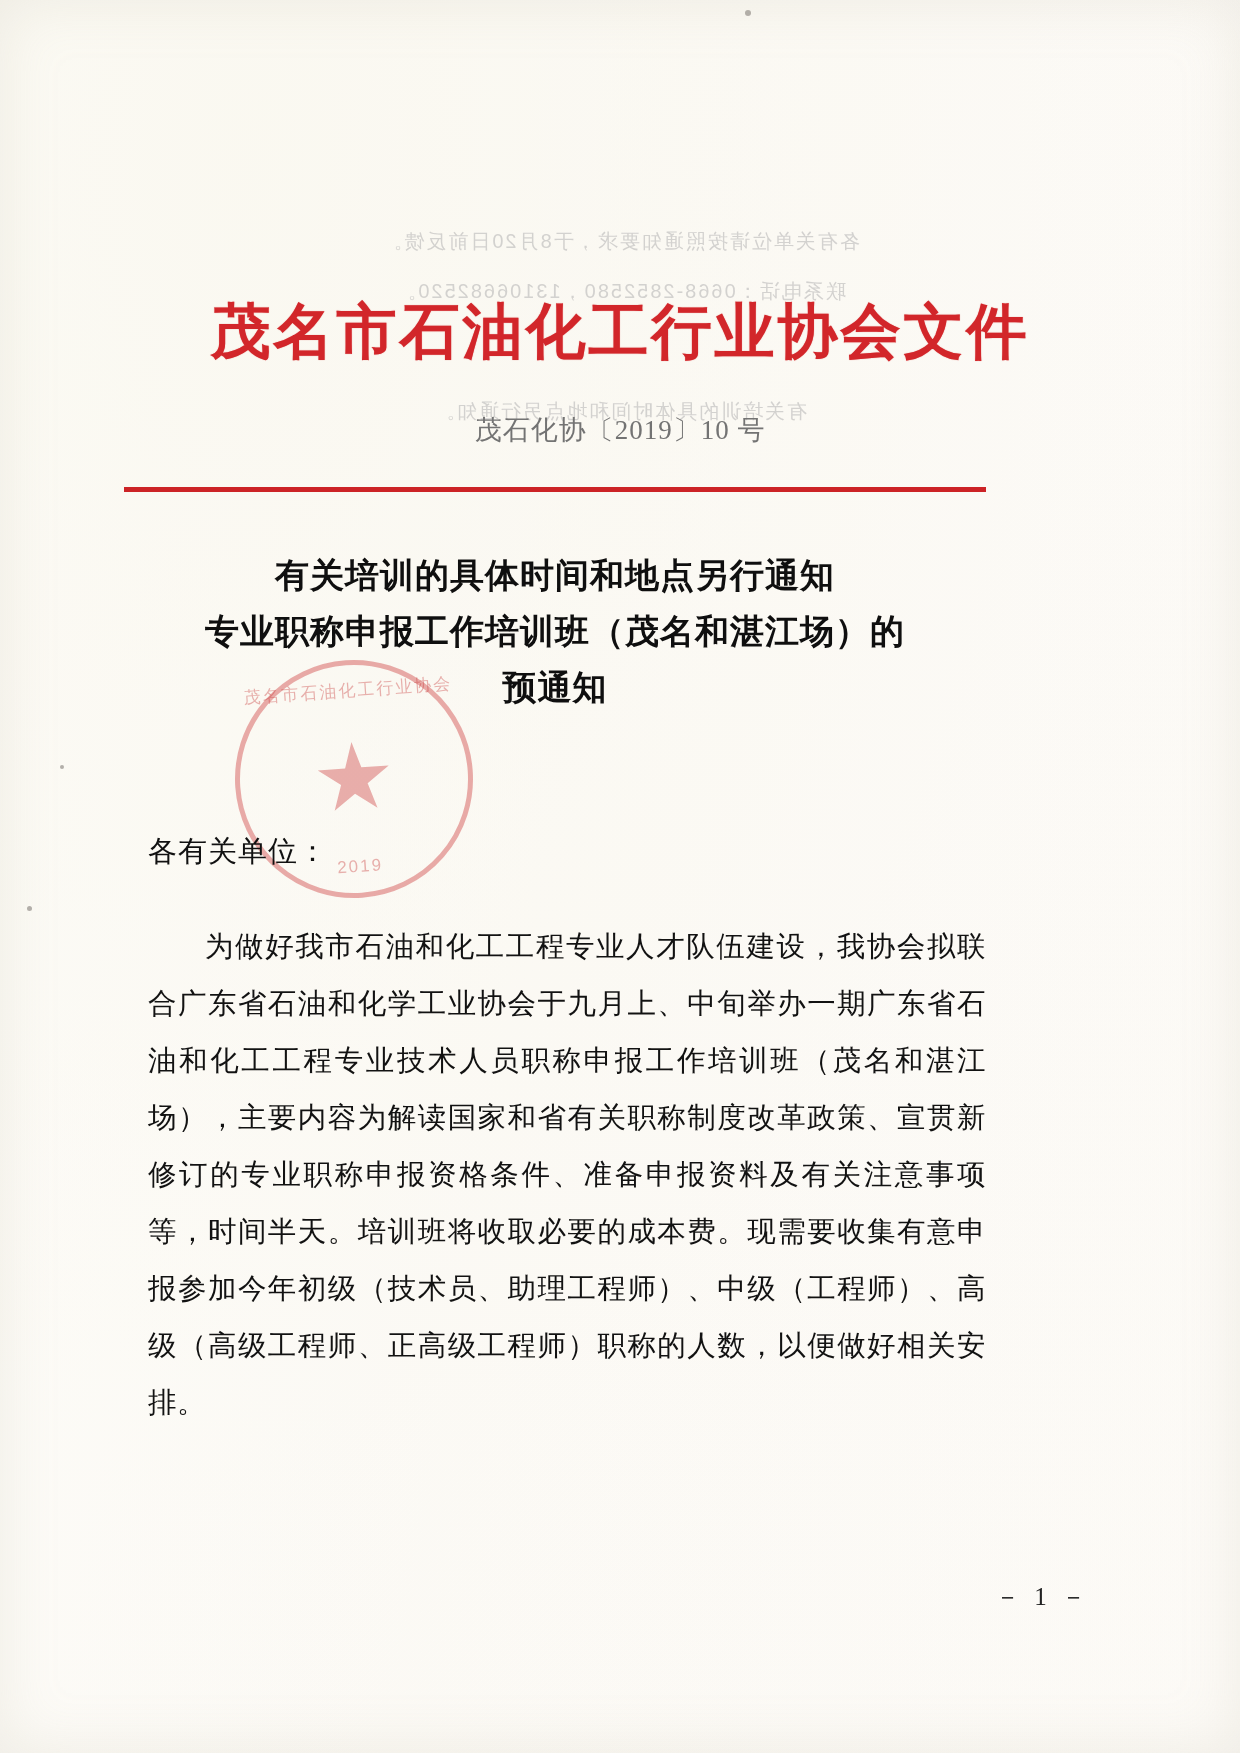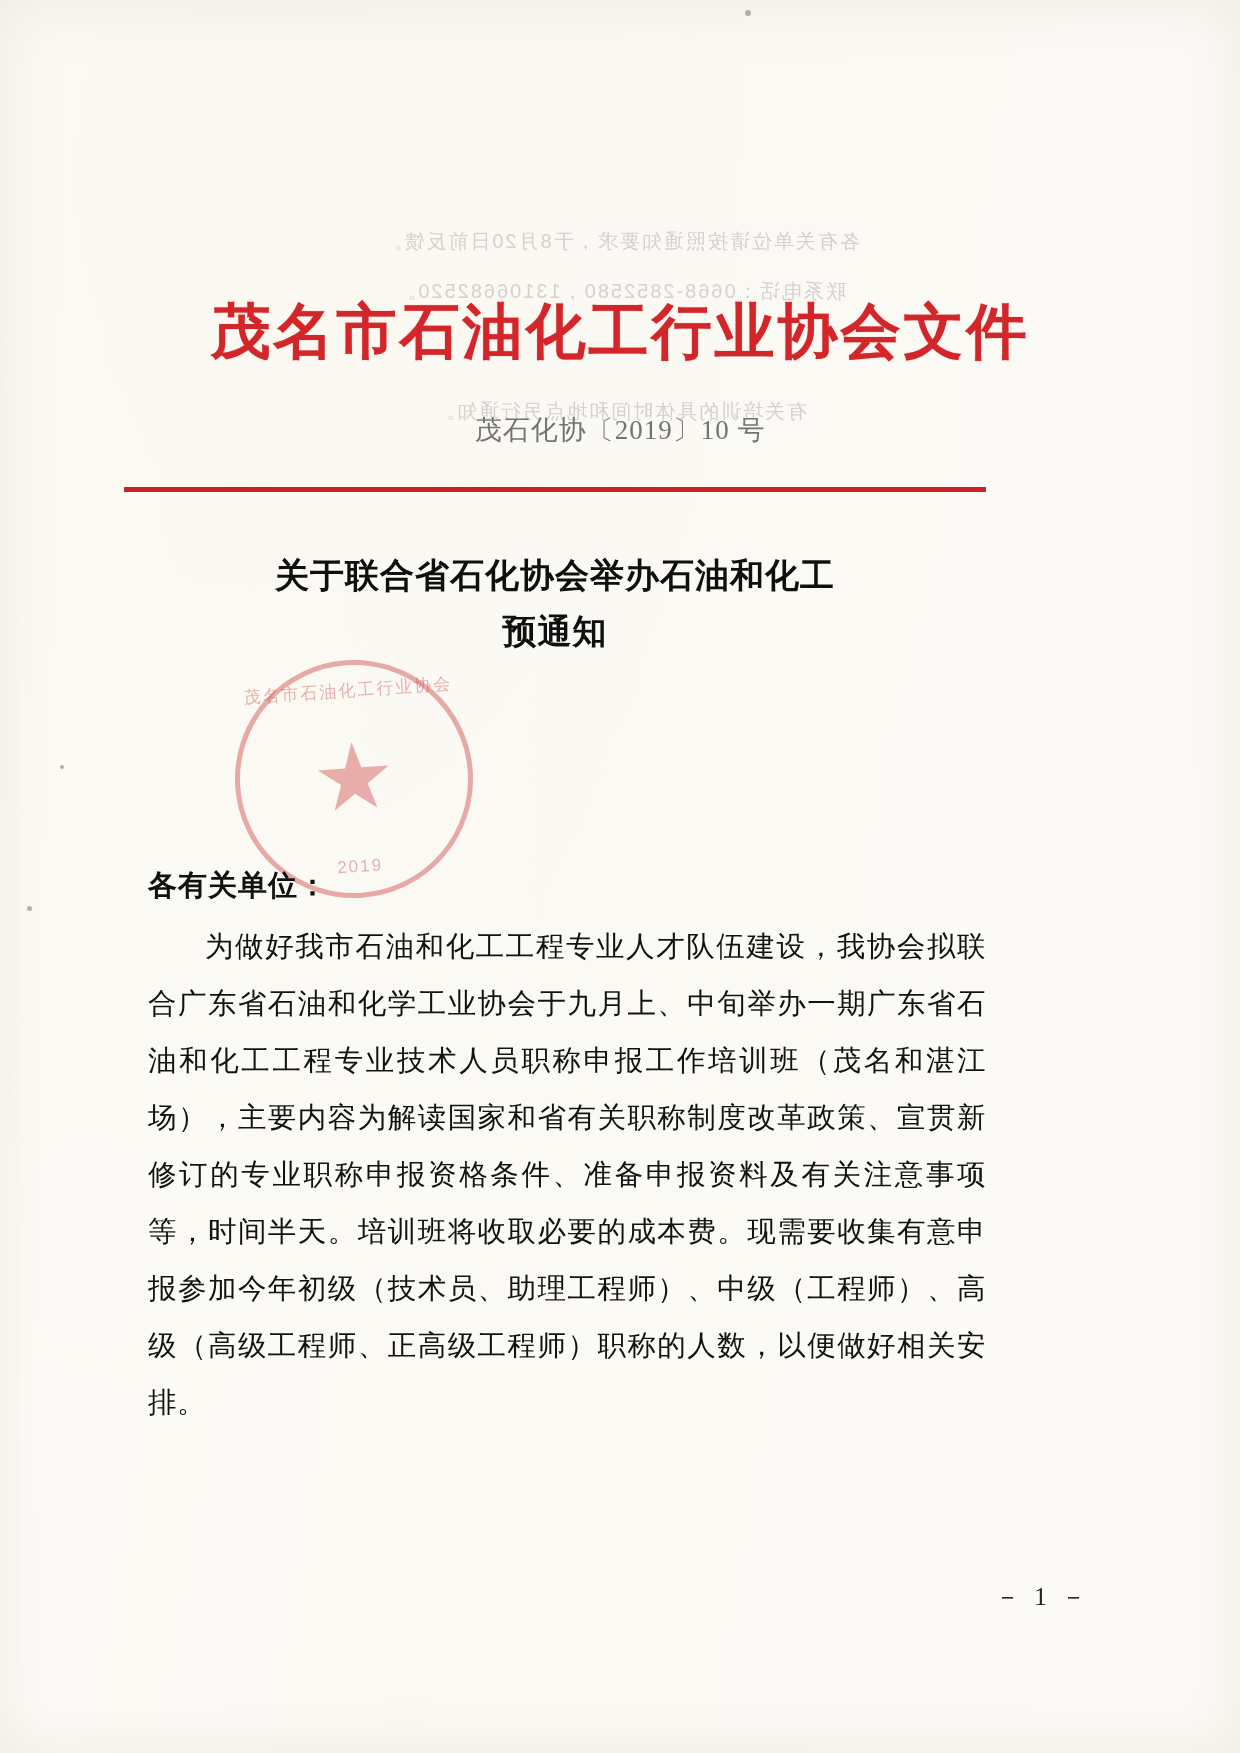--- a/index.html
+++ b/index.html
@@ -133,25 +133,24 @@
   .seal-text span {
     position: absolute;
     white-space: nowrap;
     transform-origin: center;
   }
   .seal-top { top: 14px; left: 50%; transform: translateX(-50%); }
   .seal-bottom { bottom: 16px; left: 50%; transform: translateX(-50%); }
 
   .salutation {
     position: absolute;
-    top: 866px;
+    top: 832px;
     left: 148px;
     font-size: 29px;
     letter-spacing: 1px;
-    font-weight: bold;
   }
 
   .body-text {
     position: absolute;
     top: 918px;
     left: 148px;
     width: 838px;
     font-size: 28.5px;
     line-height: 57px;
     text-align: justify;
@@ -189,21 +188,22 @@
   <div class="bleed bleed-2">联系电话：0668-2852580，13106682520。</div>
   <div class="bleed bleed-3">有关培训的具体时间和地点另行通知。</div>
 
   <div class="header-title">茂名市石油化工行业协会文件</div>
 
   <div class="doc-number">茂石化协〔2019〕10 号</div>
 
   <div class="red-rule"></div>
 
   <div class="title-block">
-    <span class="title-line">关于联合省石化协会举办石油和化工</span>
+    <span class="title-line">有关培训的具体时间和地点另行通知</span>
+    <span class="title-line">专业职称申报工作培训班（茂名和湛江场）的</span>
     <span class="title-line">预通知</span>
   </div>
 
   <div class="seal">
     <div class="seal-star"></div>
     <div class="seal-text">
       <span class="seal-top">茂名市石油化工行业协会</span>
       <span class="seal-bottom">2019</span>
     </div>
   </div>

